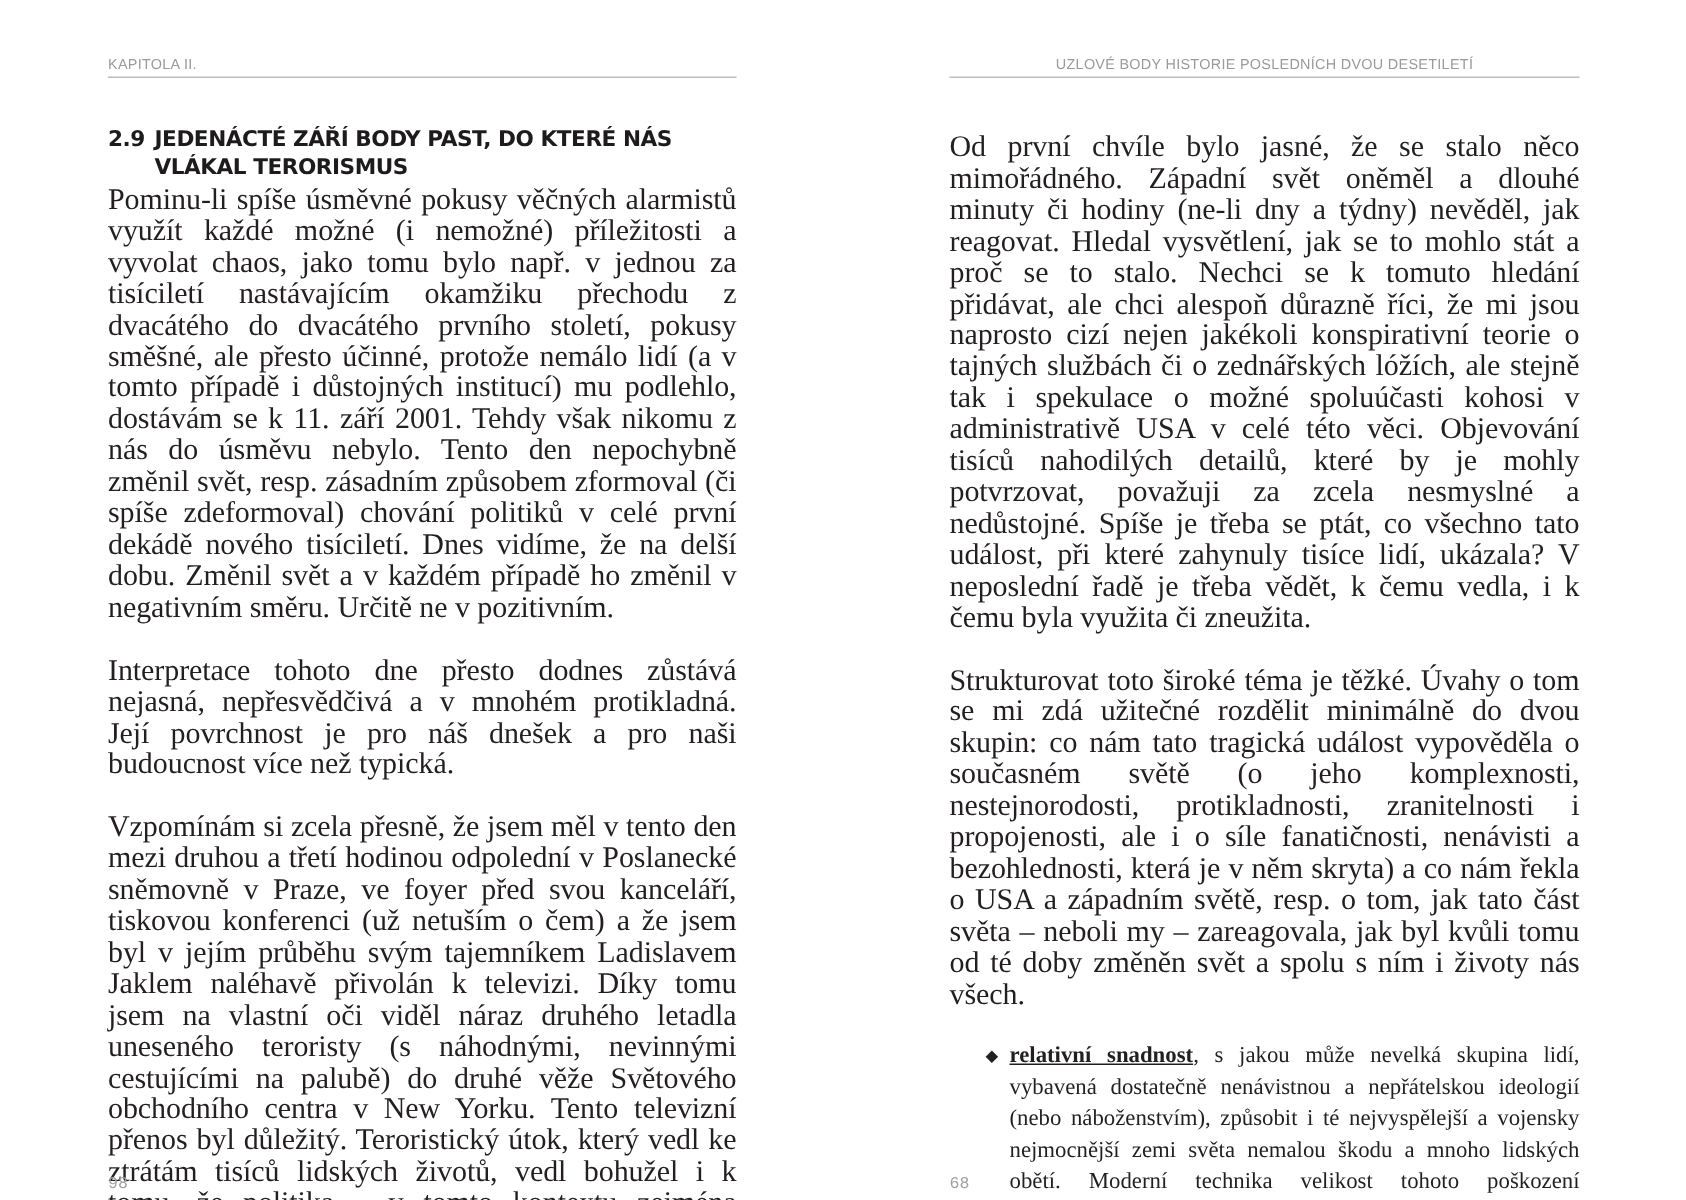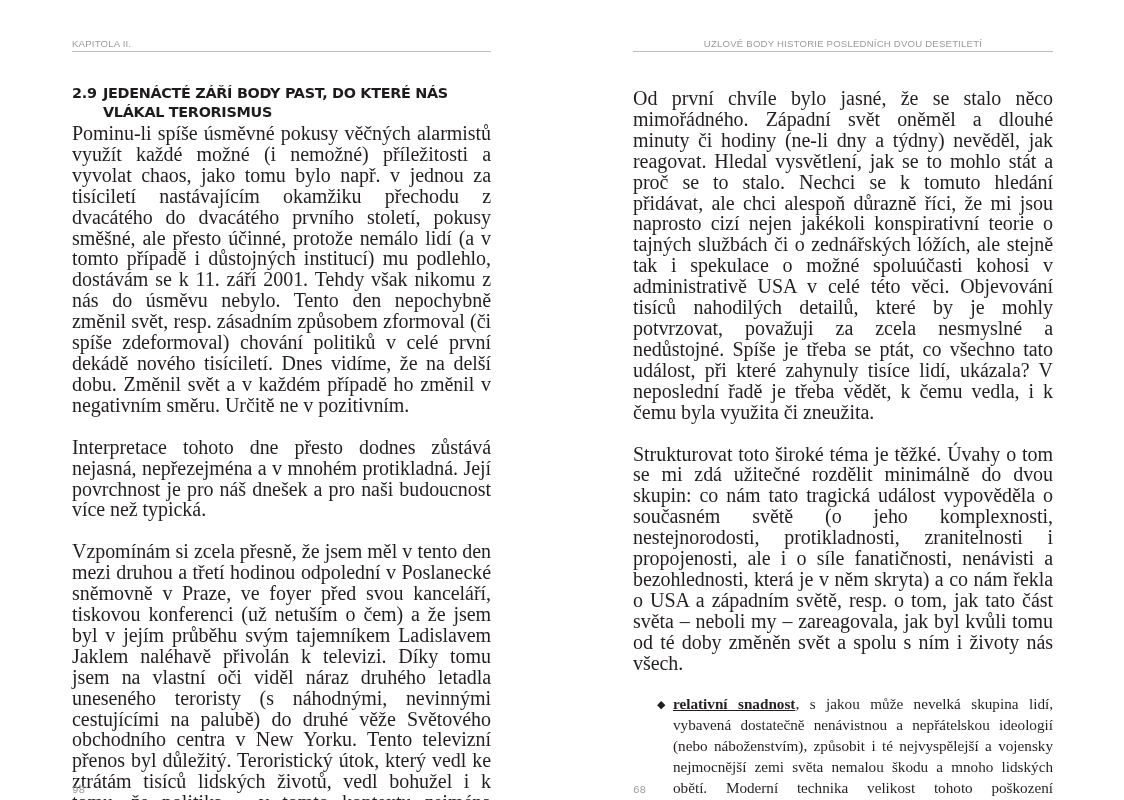--- a/index.html
+++ b/index.html
@@ -35,21 +35,21 @@
 <body>
 
 <div class="page page-left">
   <div class="running-head">KAPITOLA II.</div>
   <div class="content">
     <h2 class="section-heading">
       <span class="num">2.9</span>
       <span class="title">JEDENÁCTÉ ZÁŘÍ BODY PAST, DO KTERÉ NÁS VLÁKAL TERORISMUS</span>
     </h2>
     <p>Pominu-li spíše úsměvné pokusy věčných alarmistů využít každé možné (i nemožné) příležitosti a vyvolat chaos, jako tomu bylo např. v jednou za tisíciletí nastávajícím okamžiku přechodu z dvacátého do dvacátého prvního století, pokusy směšné, ale přesto účinné, protože nemálo lidí (a v tomto případě i důstoj­ných institucí) mu podlehlo, dostávám se k 11. září 2001. Tehdy však nikomu z nás do úsměvu nebylo. Tento den nepochybně změnil svět, resp. zásadním způsobem zformoval (či spíše zdefor­moval) chování politiků v celé první dekádě nového tisíciletí. Dnes vidíme, že na delší dobu. Změnil svět a v každém případě ho změnil v negativním směru. Určitě ne v pozitivním.</p>
-    <p>Interpretace tohoto dne přesto dodnes zůstává nejasná, nepře­zejména a v mnohém protikladná. Její povrchnost je pro náš dne­šek a pro naši budoucnost více než typická.</p>
+    <p>Interpretace tohoto dne přesto dodnes zůstává nejasná, nepře­svědčivá a v mnohém protikladná. Její povrchnost je pro náš dne­šek a pro naši budoucnost více než typická.</p>
     <p>Vzpomínám si zcela přesně, že jsem měl v tento den mezi dru­hou a třetí hodinou odpolední v Poslanecké sněmovně v Praze, ve foyer před svou kanceláří, tiskovou konferenci (už netuším o čem) a že jsem byl v jejím průběhu svým tajemníkem Ladisla­vem Jaklem naléhavě přivolán k televizi. Díky tomu jsem na vlastní oči viděl náraz druhého letadla uneseného teroristy (s náhodnými, nevinnými cestujícími na palubě) do druhé věže Světového obchodního centra v New Yorku. Tento televizní pře­nos byl důležitý. Teroristický útok, který vedl ke ztrátám tisíců lidských životů, vedl bohužel i k tomu, že politika – v tomto kontextu zejména politika mezinárodní – začala být primárně ovlivňována, ne-li dokonce přímo utvářena mediálním ohlasem události. Politici chápou tento mediální tlak jako veřejnou ob­jednávku a jako zdůvodnění pro svou následující politickou ak­tivitu (která se díky tomu velmi snadno může míjet s potřebou řešit skutečné problémy jejich zemí či světa).</p>
   </div>
   <div class="folio">98</div>
 </div>
 
 <div class="page page-right">
   <div class="running-head">UZLOVÉ BODY HISTORIE POSLEDNÍCH DVOU DESETILETÍ</div>
   <div class="content">
     <p>Od první chvíle bylo jasné, že se stalo něco mimořádného. Zá­padní svět oněměl a dlouhé minuty či hodiny (ne-li dny a týd­ny) nevěděl, jak reagovat. Hledal vysvětlení, jak se to mohlo stát a proč se to stalo. Nechci se k tomuto hledání přidávat, ale chci alespoň důrazně říci, že mi jsou naprosto cizí nejen jakékoli konspirativní teorie o tajných službách či o zednářských lóžích, ale stejně tak i spekulace o možné spoluúčasti kohosi v admini­strativě USA v celé této věci. Objevování tisíců nahodilých de­tailů, které by je mohly potvrzovat, považuji za zcela nesmyslné a nedůstojné. Spíše je třeba se ptát, co všechno tato událost, při které zahynuly tisíce lidí, ukázala? V neposlední řadě je třeba vědět, k čemu vedla, i k čemu byla využita či zneužita.</p>
     <p>Strukturovat toto široké téma je těžké. Úvahy o tom se mi zdá užitečné rozdělit minimálně do dvou skupin: co nám tato tragic­ká událost vypověděla o současném světě (o jeho komplexnosti, nestejnorodosti, protikladnosti, zranitelnosti i propojenosti, ale i o síle fanatičnosti, nenávisti a bezohlednosti, která je v něm skryta) a co nám řekla o USA a západním světě, resp. o tom, jak tato část světa – neboli my – zareagovala, jak byl kvůli tomu od té doby změněn svět a spolu s ním i životy nás všech.</p>

